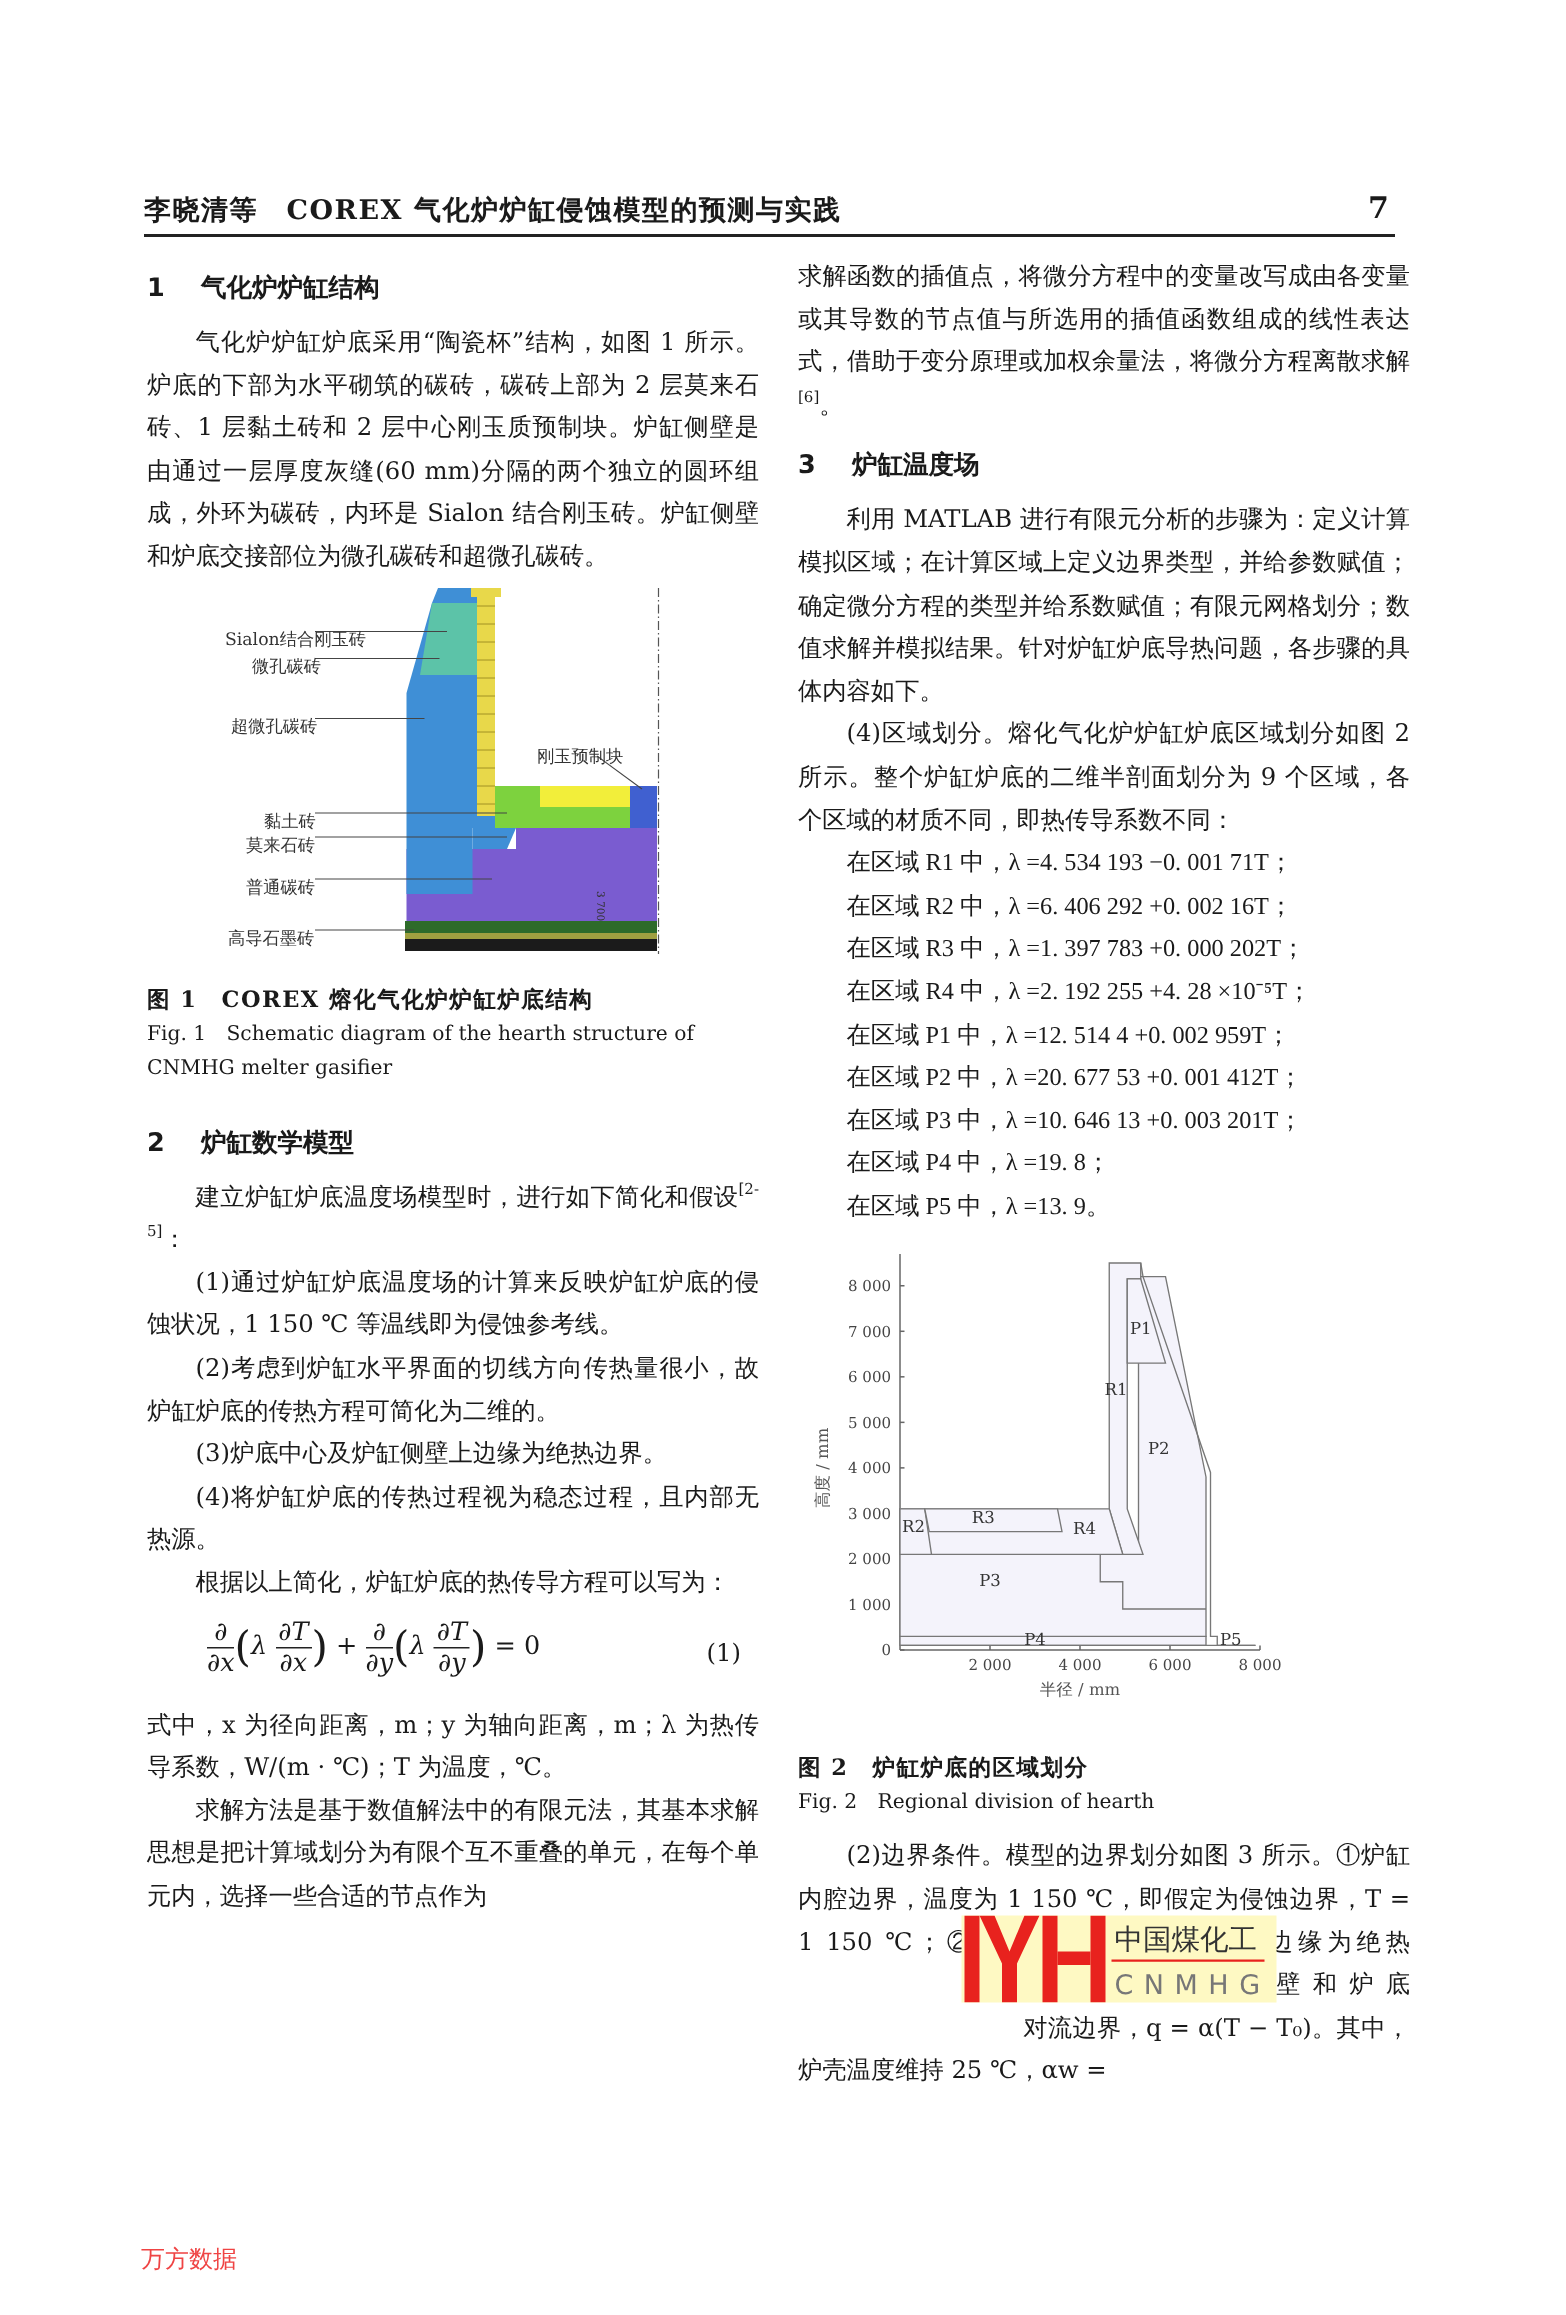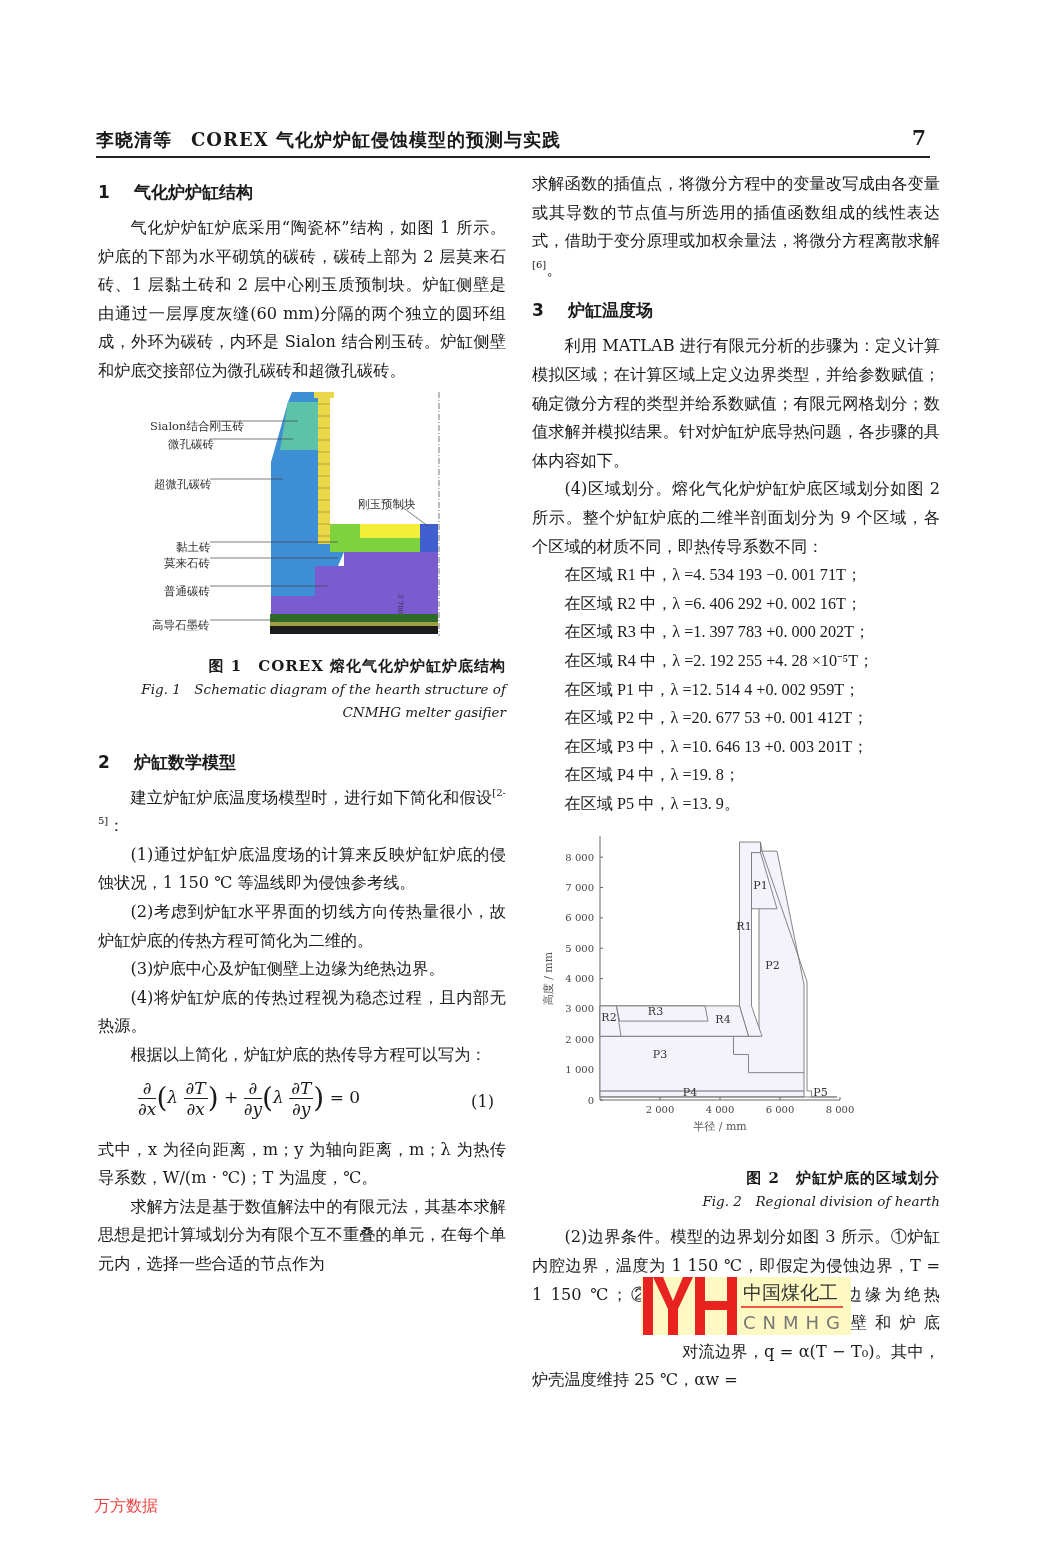--- a/index.html
+++ b/index.html
@@ -13,23 +13,23 @@
   .col { position: absolute; top: 170px; width: 408px; font-size: 16.2px; line-height: 28.6px; }
   .colL { left: 98px; }
   .colR { left: 532px; }
   .col p { margin: 0; text-align: justify; text-align-last: left; }
   .indent { text-indent: 2em; }
   h2 { margin: 0; font-family: "DejaVu Sans", "Liberation Sans", sans-serif; font-size: 17px;
        font-weight: bold; line-height: 44px; }
   h2 .num { display: inline-block; width: 36px; }
   sup { font-size: 10px; vertical-align: 7px; line-height: 0; }
   .fig1 { position: relative; height: 262px; margin: 6px 0 0 0; }
-  .cap { text-align: right; font-size: 15px; line-height: 24px; }
+  .cap { text-align: left; font-size: 15px; line-height: 24px; }
   .cap.cn { font-weight: bold; letter-spacing: 1px; }
-  .cap.en { font-size: 13.5px; line-height: 23px; font-style: italic; }
+  .cap.en { font-size: 13.5px; line-height: 23px; }
   .eq { position: relative; height: 66px; font-style: italic; }
   .eq .body { position: absolute; left: 40px; top: 8px; font-size: 17px; }
   .eq .no { position: absolute; right: 12px; top: 18px; font-style: normal; }
   .frac { display: inline-block; vertical-align: middle; text-align: center; line-height: 20px; }
   .frac .n { display: block; border-bottom: 1px solid #222; padding: 0 2px; }
   .frac .d { display: block; }
   .lam-item { padding-left: 2em; line-height: 28.6px; font-family: Liberation Serif, serif; }
   .fig2 { position: relative; height: 338px; margin-top: 10px; }
   .fig2 svg text { font-family: "DejaVu Serif", "Liberation Serif", serif; }
   .watermark { position: absolute; left: 641px; top: 1277px; width: 210px; height: 58px; background: #fef9c3; }

